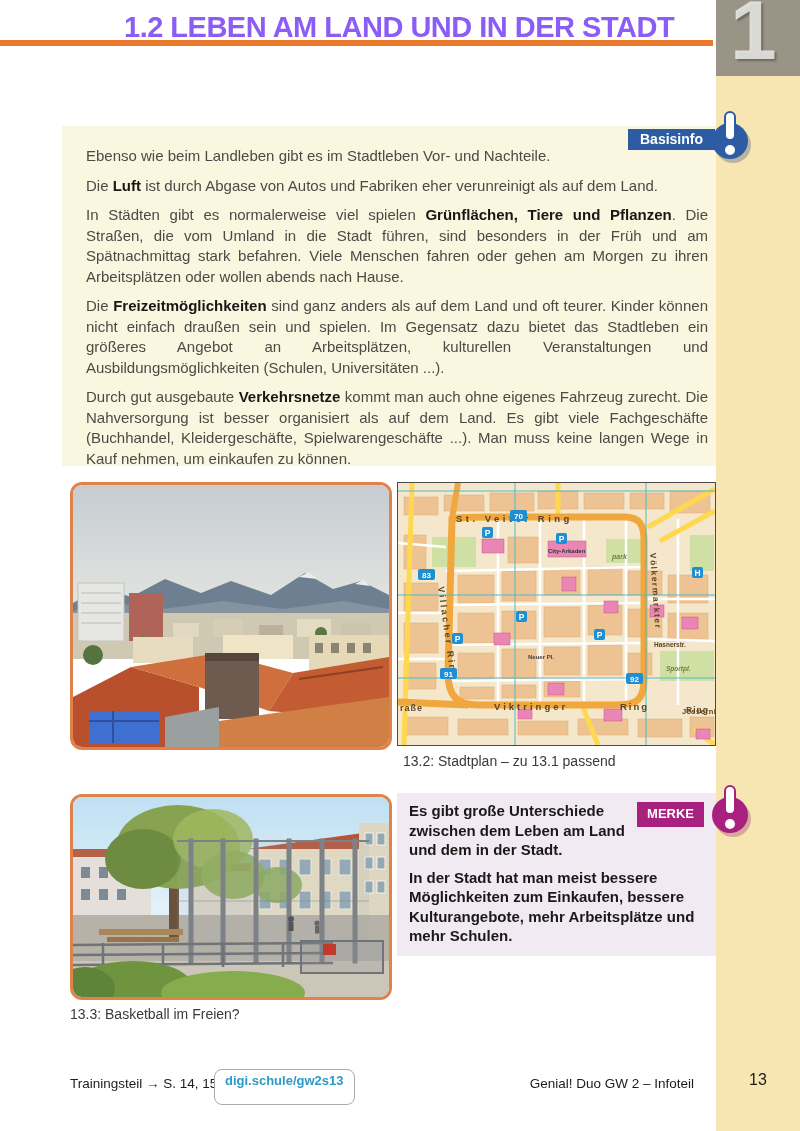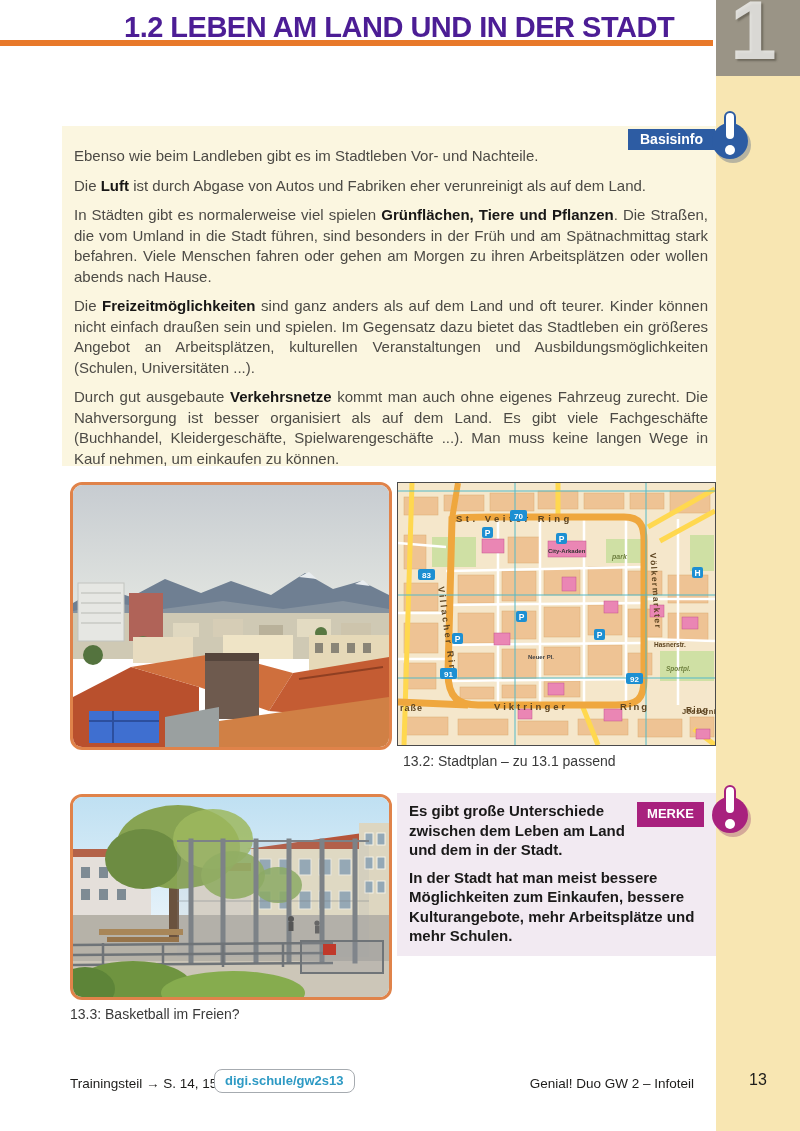--- a/index.html
+++ b/index.html
@@ -1,41 +1,41 @@
 <!DOCTYPE html>
 <html lang="de"><head>
 <meta charset="utf-8">
 <style>
   html,body{margin:0;padding:0;background:#ffffff;}
   .page{position:relative;width:800px;height:1131px;background:#ffffff;
         font-family:"Liberation Sans",sans-serif;overflow:hidden;color:#1d1c1a;}
 
   
   .chapter-title{position:absolute;left:124px;top:11px;font-size:29px;font-weight:bold;
-        color:#4c1d95;letter-spacing:-0.5px;white-space:nowrap;z-index:2;}
+        color:#8b5cf6;letter-spacing:-0.5px;white-space:nowrap;z-index:2;}
   .chapter-rule{position:absolute;left:0;top:40px;width:713px;height:6px;background:#e8792a;z-index:1;}
   .corner-photo{position:absolute;left:716px;top:0;width:84px;height:76px;overflow:hidden;
         background:
           repeating-linear-gradient(0deg,#8f8a7c 0 3px,#aca austerity 0),
           repeating-linear-gradient(90deg,#938d7e 0 4px,#b3ab99 4px 8px),
           repeating-linear-gradient(0deg,#7e7a6e 0 5px,#a39b8a 5px 10px);
         background-blend-mode:multiply;background-color:#9a9486;}
   .corner-number{position:absolute;left:14px;top:-16px;font-size:84px;line-height:92px;font-weight:bold;
         color:rgba(240,240,238,0.82);text-shadow:2px 2px 2px rgba(60,55,45,0.45);}
 
   
   .sidebar-strip{position:absolute;left:716px;top:76px;width:84px;height:1055px;background:#f8e6b2;}
 
   
   .section-title{position:absolute;left:70px;top:84px;font-size:20px;font-weight:bold;color:#e8792a;}
 
   
   .basisinfo-box{position:absolute;left:62px;top:126px;width:638px;height:312px;
         background:#fbf6e0;padding:20px 8px 8px 8px;}
-  .basisinfo-box p{margin:0 0 9px 4px;font-size:15px;line-height:20.5px;text-align:justify;color:#4c4a45;}
+  .basisinfo-box p{margin:0 0 9px 16px;font-size:15px;line-height:20.5px;text-align:justify;color:#4c4a45;}
   .basisinfo-box p b{color:#181716;}
   .badge{position:absolute;font-weight:bold;color:#fff;font-size:14px;padding:2px 12px 3px 12px;}
   .badge-basisinfo{left:628px;top:129px;background:#2d5ca3;}
   .badge-merke{float:right;background:#a8217e;font-size:13px;padding:2px 10px 3px 10px;margin:1px 0 4px 8px;}
 
   
   .excl-icon{position:absolute;width:36px;height:36px;border-radius:50%;}
   .excl-blue{left:712px;top:123px;background:#2d5ca3;box-shadow:3px 4px 0 rgba(35,65,120,0.30);}
   .excl-pink{left:712px;top:797px;background:#a8217e;box-shadow:3px 4px 0 rgba(130,30,95,0.30);}
   .excl-bar{position:absolute;left:12px;top:-12px;width:8px;height:26px;background:#fff;
@@ -58,21 +58,21 @@
   .cap3{left:70px;top:1006px;width:312px;}
 
   
   .merke-box{position:absolute;left:397px;top:793px;width:295px;background:#f2eaf2;padding:8px 12px 10px 12px;}
   .merke-box p{margin:0 0 8px 0;font-size:15px;line-height:19.5px;font-weight:bold;color:#1a1919;}
   .merke-box p:last-child{margin-bottom:0;}
 
   
   .footer-training{position:absolute;left:70px;top:1076px;font-size:13.5px;color:#1d1c1a;}
   .digi-chip{position:absolute;left:214px;top:1069px;font-size:13px;font-weight:bold;color:#2e9ac4;
-        border:1.5px solid #a6abb0;border-radius:8px;padding:3px 10px 4px 10px;background:#fff;}
+        border:1.5px solid #a6abb0;border-radius:8px;padding:3px 10px 16px 10px;background:#fff;}
   .footer-book{position:absolute;right:106px;top:1076px;font-size:13.5px;color:#1d1c1a;}
   .page-number{position:absolute;left:716px;top:1071px;width:84px;text-align:center;
         font-size:16px;color:#1d1c1a;}
 </style>
 </head>
 <body>
 
 <div class="page">
 
   <div class="chapter-rule"></div>

